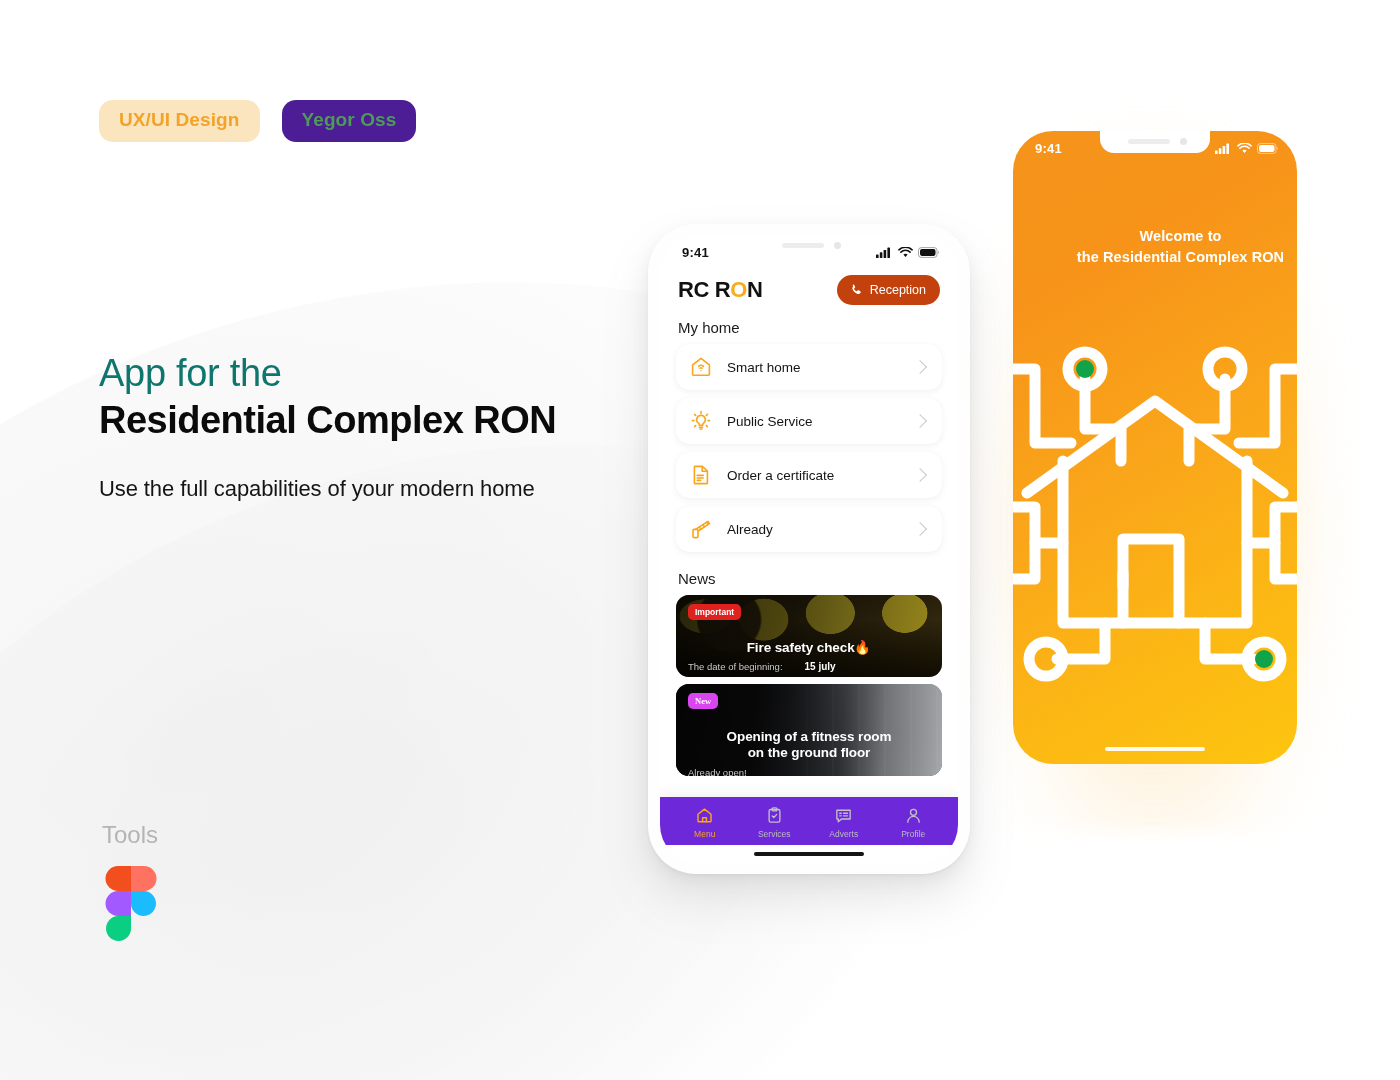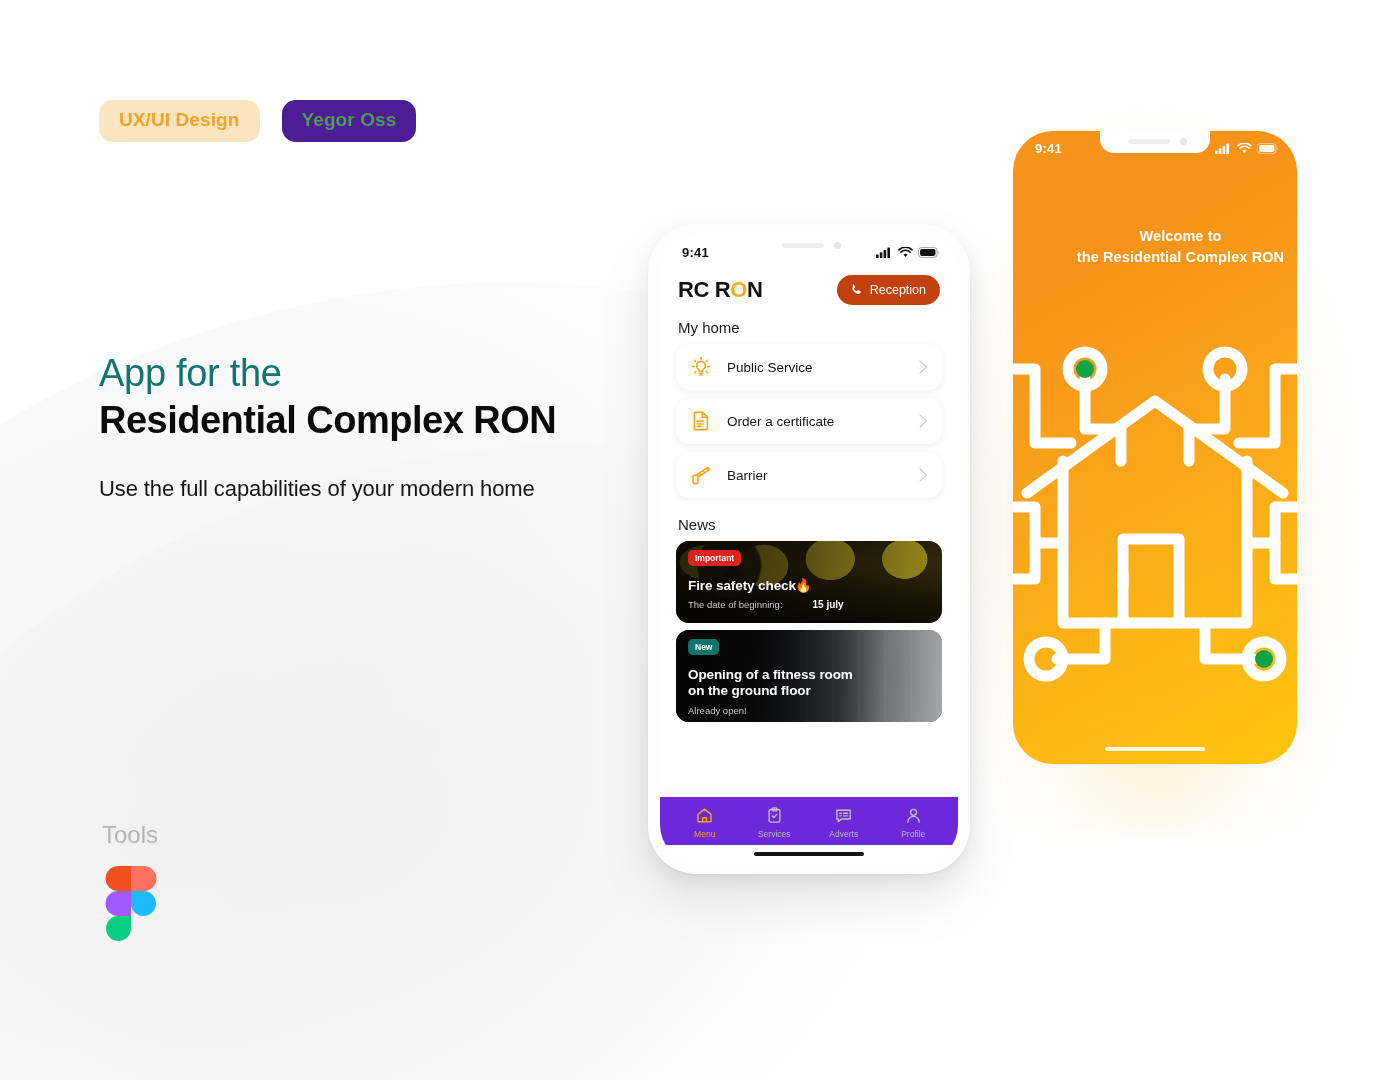--- a/index.html
+++ b/index.html
@@ -105,23 +105,23 @@
   .chev { width: 10px; height: 10px; border-right: 1.8px solid #C9C9C9; border-top: 1.8px solid #C9C9C9; transform: rotate(45deg); margin-right: 4px; }
 
   .news-title { padding: 18px 18px 8px; font-size: 15px; font-weight: 500; color: #1b1b1b; }
   .news-list { padding: 0 16px; display: flex; flex-direction: column; gap: 7px; }
   .news-card { position: relative; border-radius: 13px; overflow: hidden; height: 82px; }
   .news-bg { position: absolute; inset: 0; }
   .news-shade { position: absolute; inset: 0; background: linear-gradient(100deg, rgba(0,0,0,0.82) 0%, rgba(0,0,0,0.66) 42%, rgba(0,0,0,0.30) 100%); }
   .news-inner { position: absolute; inset: 0; padding: 9px 12px; display: flex; flex-direction: column; }
   .badge { align-self: flex-start; font-size: 8.5px; font-weight: bold; color: #fff; border-radius: 5px; padding: 3px 7px; }
   .badge-important { background: #E0221F; }
-  .badge-new { background: #0f766e; }
-  .news-head { color: #fff; font-size: 13.5px; font-weight: bold; margin-top: 12px; line-height: 1.22; letter-spacing: -0.1px; }
-  .news-sub { margin-top: 5px; font-size: 9.5px; color: #C9C9C9; display: flex; gap: 30px; }
+  .badge-new { background: #d946ef; font-family: Liberation Serif, serif; }
+  .news-head { color: #fff; font-size: 13.5px; font-weight: bold; margin-top: 20px; line-height: 1.22; letter-spacing: -0.1px; text-align: center; }
+  .news-sub { margin-top: 5px; font-size: 9.5px; color: #C9C9C9; display: flex; gap: 22px; }
   .news-sub b { color: #fff; font-size: 10px; }
 
   
   .photo-fire {
     background:
       radial-gradient(circle at 20% 30%, rgba(60,45,20,.9) 0 14%, transparent 15%),
       radial-gradient(ellipse 13% 36% at 33% 30%, #E8CE2C 0 70%, transparent 72%),
       radial-gradient(ellipse 13% 36% at 58% 22%, #EBD431 0 70%, transparent 72%),
       radial-gradient(ellipse 12% 34% at 86% 22%, #E4CB2B 0 70%, transparent 72%),
       radial-gradient(ellipse 14% 30% at 11% 26%, #D8C233 0 68%, transparent 70%),
@@ -313,20 +313,30 @@
               <path d="M4.2 2.2c.6-.6 1.4-.4 1.8.3l.9 1.6c.3.6.2 1.1-.3 1.5l-.7.6c-.2.2-.2.4-.1.7.5 1.1 1.5 2.1 2.6 2.6.3.1.5.1.7-.1l.6-.7c.4-.5.9-.6 1.5-.3l1.6.9c.7.4.9 1.2.3 1.8l-.8.8c-.8.8-1.9.9-3 .5-2-.8-4.4-3.1-5.2-5.2-.4-1.1-.3-2.2.5-3z" fill="#fff"></path>
             </svg>
             <span>Reception</span>
           </div>
         </div>
 
         <div class="sec-title">My home</div>
 
         <div class="menu-list">
 
+          <div class="menu-item">
+            <svg width="24" height="24" viewBox="0 0 24 24" fill="none" stroke="#F9A51A" stroke-width="1.6" stroke-linecap="round" stroke-linejoin="round">
+              <path d="M3.6 9.8 12 3.4l8.4 6.4v9.4a1 1 0 0 1-1 1H4.6a1 1 0 0 1-1-1z"></path>
+              <path d="M9.6 11.4a3.4 3.4 0 0 1 4.8 0"></path>
+              <path d="M11 13.2a1.4 1.4 0 0 1 2 0"></path>
+              <circle cx="12" cy="15.6" r="0.7" fill="#F9A51A" stroke="none"></circle>
+            </svg>
+            <span class="menu-label">Smart home</span>
+            <span class="chev"></span>
+          </div>
 
           <div class="menu-item">
             <svg width="24" height="24" viewBox="0 0 24 24" fill="none" stroke="#F9A51A" stroke-width="1.6" stroke-linecap="round" stroke-linejoin="round">
               <path d="M12 6.2a4.4 4.4 0 0 1 2.6 7.9c-.5.4-.8 1-.8 1.6v.6h-3.6v-.6c0-.6-.3-1.2-.8-1.6A4.4 4.4 0 0 1 12 6.2z"></path>
               <path d="M10.4 18.2h3.2M11 20h2"></path>
               <path d="M12 2.6v1.6M5.6 5.4l1.1 1.1M18.4 5.4l-1.1 1.1M3.4 11.6H5M19 11.6h1.6M5.6 17.6l1.1-1.1M18.4 17.6l-1.1-1.1"></path>
             </svg>
             <span class="menu-label">Public Service</span>
             <span class="chev"></span>
           </div>
@@ -340,21 +350,21 @@
             <span class="menu-label">Order a certificate</span>
             <span class="chev"></span>
           </div>
 
           <div class="menu-item">
             <svg width="24" height="24" viewBox="0 0 24 24" fill="none" stroke="#F9A51A" stroke-width="1.6" stroke-linecap="round" stroke-linejoin="round">
               <rect x="4" y="12.4" width="5" height="8.2" rx="1"></rect>
               <path d="M6.6 12.4 19 4.4l1.4 2.2-11.2 7.4"></path>
               <path d="M10.4 9.9l1.4 2.2M14 7.6l1.4 2.2M17.6 5.2 19 7.4"></path>
             </svg>
-            <span class="menu-label">Barrier</span>
+            <span class="menu-label">Already</span>
             <span class="chev"></span>
           </div>
         </div>
 
         <div class="news-title">News</div>
         <div class="news-list">
 
           <div class="news-card">
             <div class="news-bg photo-fire"></div>
             <div class="news-shade"></div>

